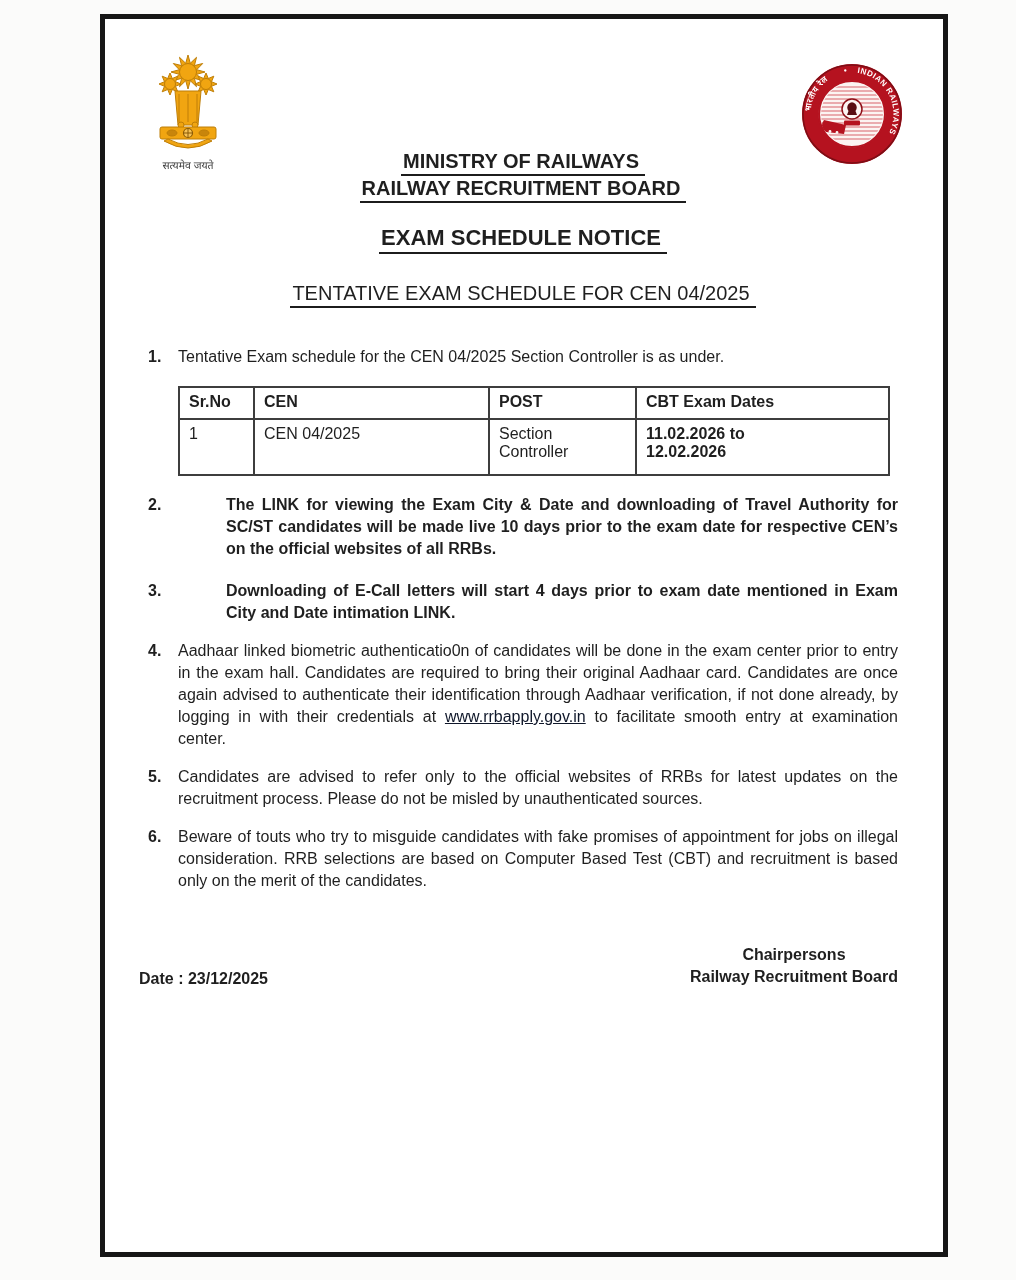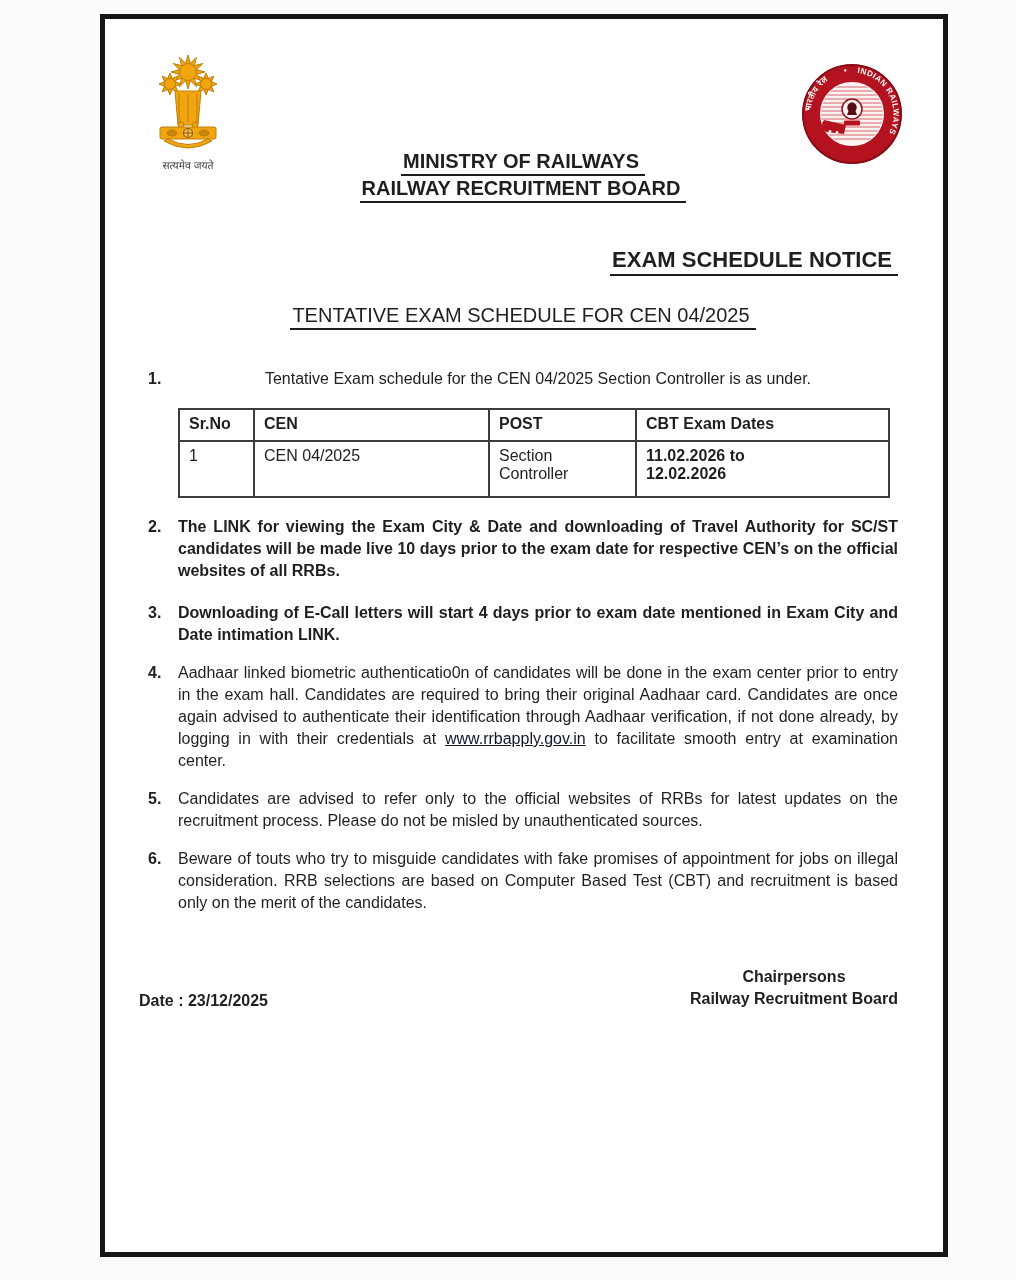--- a/index.html
+++ b/index.html
@@ -15,28 +15,28 @@
   .emblem { position:absolute; left:43px; top:35px; width:80px; text-align:center; }
   .emblem .motto { font-size:10.5px; color:#3c3c3c; margin-top:2px; white-space:nowrap; }
 
   
   .rail-logo { position:absolute; right:40px; top:44px; width:102px; height:102px; }
 
   
   .titles { margin-top:130px; text-align:center; }
   .titles .line { font-size:20px; font-weight:bold; line-height:24px; }
   .u { display:inline-block; border-bottom:2.5px solid #1c1c1c; padding:0 6px 1px 2px; }
-  .notice-title { margin-top:44px; text-align:right; font-size:22px; font-weight:bold; line-height:26px; }
+  .notice-title { margin-top:22px; text-align:center; font-size:22px; font-weight:bold; line-height:26px; }
   .subtitle { margin-top:27px; text-align:center; font-size:20px; font-weight:normal; line-height:24px; }
 
   
   .item { display:flex; font-size:16px; line-height:22px; }
   .item .num { width:30px; font-weight:bold; flex:0 0 30px; }
   .item .txt { flex:1; text-align:justify; }
-  .item.bold .txt { font-weight:bold; }
+  .item.bold .txt { font-weight:bold;margin-left:48px; }
   .mt38 { margin-top:38px; } .mt18 { margin-top:18px; } .mt20 { margin-top:20px; } .mt16 { margin-top:16px; }
 
   
   table.sched { border-collapse:collapse; margin:18px 0 0 30px; width:710px; table-layout:fixed; }
   table.sched th, table.sched td { border:2px solid #3d3d3d; font-size:16px; text-align:left; vertical-align:top; padding:5px 9px; }
   table.sched th { font-weight:bold; height:32px; }
   table.sched td { height:56px; }
   col.c-srno { width:75px; } col.c-cen { width:235px; } col.c-post { width:147px; } col.c-dates { width:253px; }
   td.dates { font-weight:bold; white-space:pre-line; }
 
@@ -118,21 +118,21 @@
     </div>
 
     <div class="notice-title"><span class="u">EXAM SCHEDULE NOTICE</span></div>
 
     <div class="subtitle">
       <div><span class="u">TENTATIVE EXAM SCHEDULE FOR CEN 04/2025</span></div>
     </div>
 
     <div class="item mt38">
       <span class="num">1.</span>
-      <span class="txt" style="text-align:center;">Tentative Exam schedule for the CEN 04/2025 Section Controller is as under.</span>
+      <span class="txt" style="text-align:left;">Tentative Exam schedule for the CEN 04/2025 Section Controller is as under.</span>
     </div>
 
     <table class="sched">
       <colgroup>
           <col class="c-srno">
           <col class="c-cen">
           <col class="c-post">
           <col class="c-dates">
         </colgroup>
       <thead>

